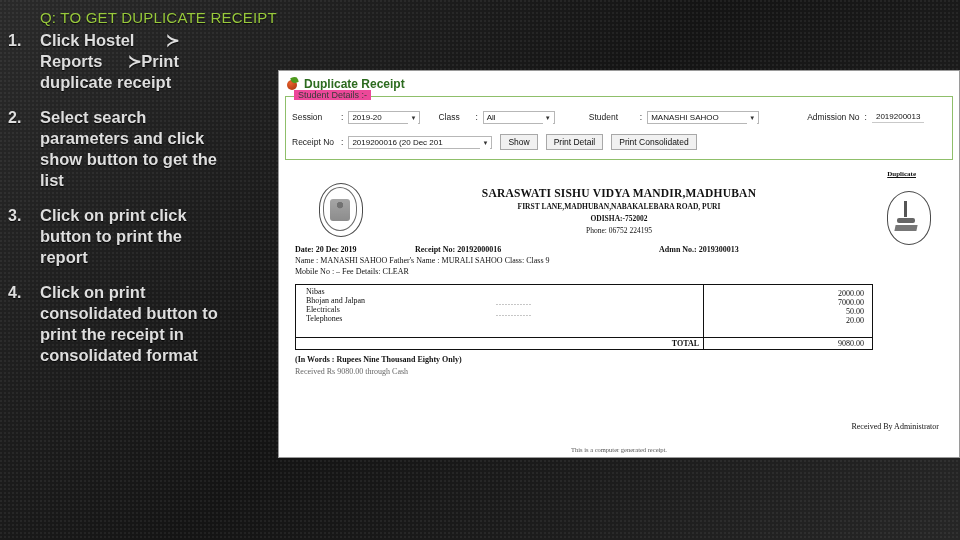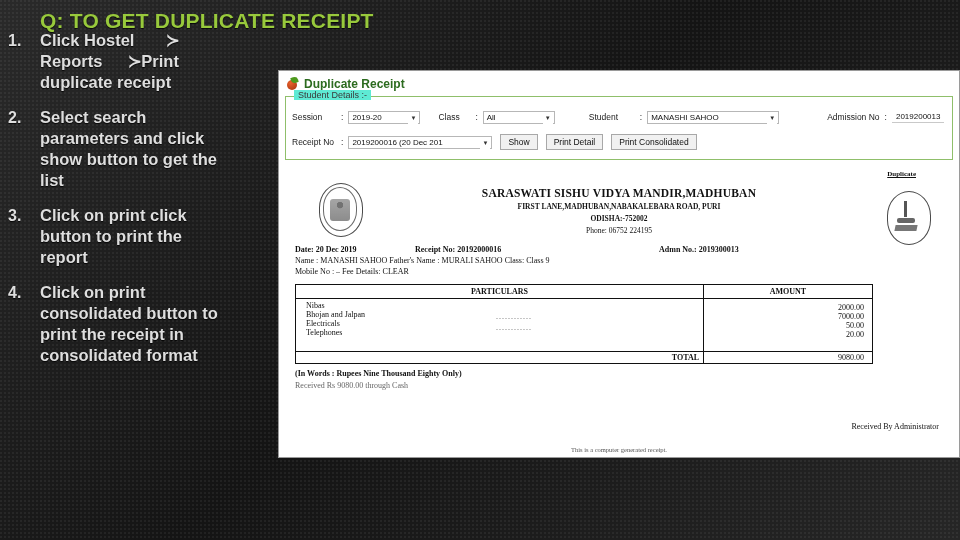--- a/index.html
+++ b/index.html
@@ -14,21 +14,21 @@
     background-color:#1f1f1f;
     background-image:
       radial-gradient(circle at 1px 1px, rgba(255,255,255,.055) 1px, transparent 1.4px),
       linear-gradient(135deg,#2a2a2a 0%,#141414 48%,#262626 100%);
     background-size:4px 4px, 100% 100%;
   }
   
   #left{position:absolute;left:0;top:0;width:278px;height:540px;}
   .q-title{
     position:absolute;left:40px;top:9px;
-    color:#98c93c;font-weight:bold;font-size:21px;
+    color:#98c93c;font-weight:normal;font-size:15px;
     letter-spacing:.2px;white-space:nowrap;
     text-shadow:0 1px 1px rgba(0,0,0,.8);
   }
   ol.steps{
     position:absolute;left:0;top:30px;margin:0;padding:0;
     list-style:none;width:278px;
   }
   ol.steps li{
     position:relative;
     color:#dedede;font-weight:bold;font-size:16.5px;line-height:21px;
@@ -64,21 +64,21 @@
   .appicon .leaf{
     position:absolute;left:6px;top:0px;width:7px;height:6px;border-radius:0 60% 0 60%;
     background:#4e9a1e;transform:rotate(-18deg);
   }
   
   .fs{
     margin:3px 6px 0 6px;border:1px solid #8fbf6a;position:relative;
     padding:10px 6px 6px 6px;
   }
   .fs .lg{
-    position:absolute;top:-7px;left:8px;background:#5eead4;padding:0 4px;
+    position:absolute;top:-7px;left:8px;background:#ec4899;padding:0 4px;
     font:9px "Liberation Sans",sans-serif;color:#3a3a3a;
   }
   .frow{display:flex;align-items:center;height:20px;}
   .frow2{display:flex;align-items:center;height:22px;margin-top:4px;}
   .lbl{font:8.5px "Liberation Sans",sans-serif;color:#222;white-space:nowrap;}
   .colon{font:8.5px "Liberation Sans",sans-serif;color:#222;margin:0 5px;}
   .ddl{
     position:relative;height:13px;border:1px solid #b7b7b7;background:#fff;
     display:flex;align-items:center;box-sizing:border-box;
   }
@@ -248,21 +248,21 @@
 
         <span class="lbl" style="width:32px;margin-left:18px">Class</span>
         <span class="colon">:</span>
         <span class="ddl" style="width:72px">
           <span class="v">All</span>
           <span class="ar">▼</span>
         </span>
 
         <span class="lbl" style="width:46px;margin-left:34px">Student</span>
         <span class="colon">:</span>
-        <span class="ddl" style="width:132px">
+        <span class="ddl" style="width:112px">
           <span class="v">MANASHI SAHOO</span>
           <span class="ar">▼</span>
         </span>
 
         <span class="lbl" style="margin-left:48px">Admission No</span>
         <span class="colon">:</span>
         <span class="plainval">2019200013</span>
       </div>
 
       <div class="frow2">
@@ -304,24 +304,20 @@
           <span class="c1"><b>Date:</b> <span>20 Dec 2019</span></span>
           <span class="c2"><b>Receipt No:</b> <span>20192000016</span></span>
           <span class="c3"><b>Admn No.:</b> <span>2019300013</span></span>
         </div>
         <div class="r2">Name : MANASHI SAHOO   Father's Name : MURALI SAHOO   Class: Class 9</div>
         <div class="r3">Mobile No : –    Fee Details: CLEAR</div>
       </div>
 
       <table class="part">
         <tbody>
-            <tr>
-          <th>PARTICULARS</th>
-          <th style="width:160px">AMOUNT</th>
-        </tr>
         <tr>
           <td class="items">
             <div>Nibas</div>
             <div>Bhojan and Jalpan</div>
             <div>Electricals</div>
             <div>Telephones</div>
             <span class="dots" style="top:13px">............</span>
             <span class="dots" style="top:24px">............</span>
           </td>
           <td class="amts">

